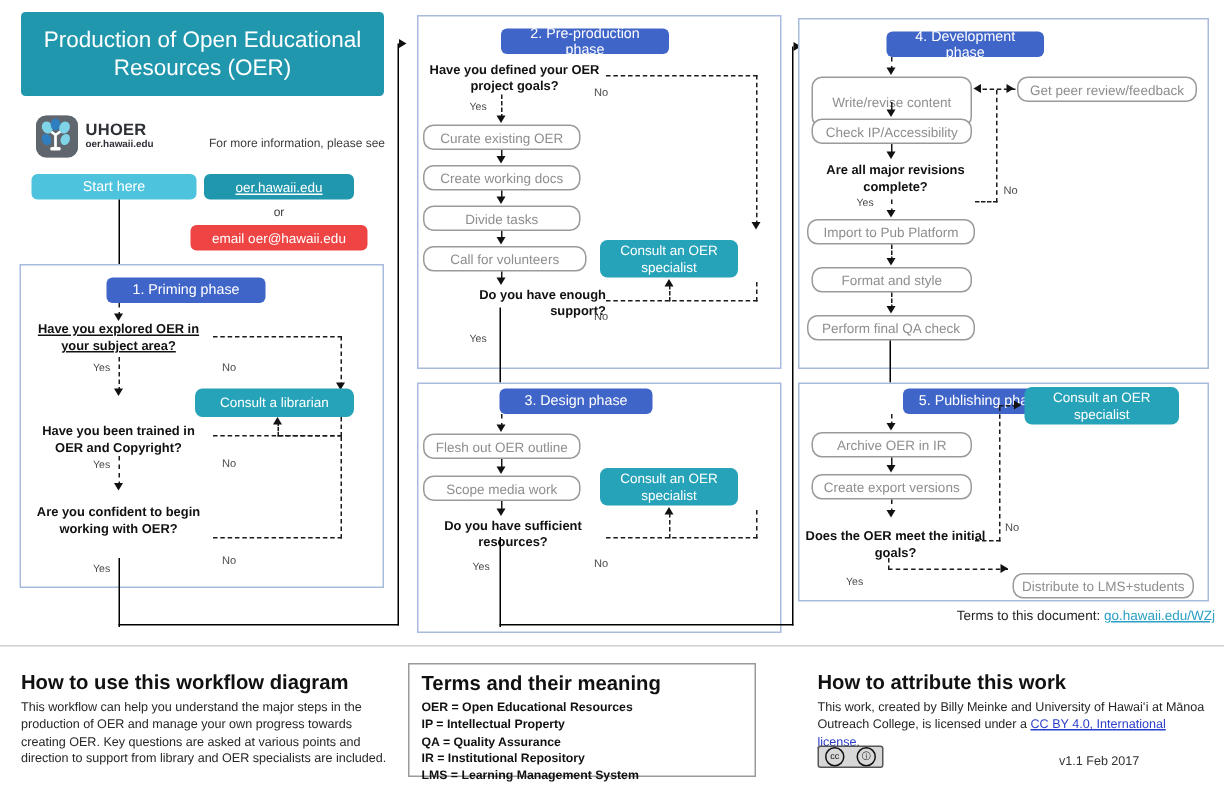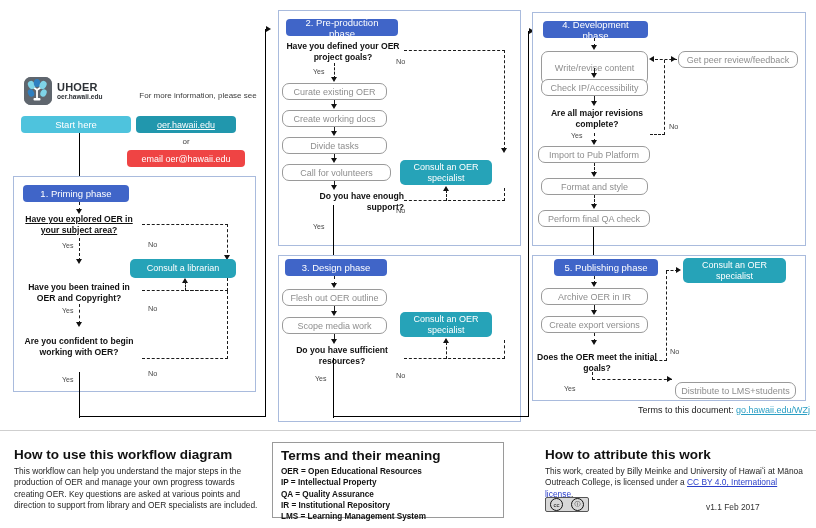--- a/index.html
+++ b/index.html
@@ -46,21 +46,21 @@
     left:127px;top:150px;width:118px;height:17px;border-radius:4px;
     background:#ef4444;color:#ffffff;font-size:9px;
     display:flex;align-items:center;justify-content:center;
   }
 
   
   .panel{border:1px solid #a9bbdd;background:#fff;}
   .phase-btn{
     background:#4065c8;color:#ffffff;border-radius:4px;
     font-size:9.5px;display:flex;align-items:center;justify-content:center;
-    text-align:center;padding:0 6px;
+    text-align:center;padding:0 6px;margin-left:48px;
   }
   .step{
     border:1px solid #9a9a9a;border-radius:7px;background:#ffffff;
     color:#8e8e8e;font-size:9px;display:flex;align-items:center;justify-content:center;
     text-align:center;padding:0 4px;
   }
   .question{
     font-size:8.6px;font-weight:bold;color:#111;text-align:center;line-height:11px;
   }
   .consult{
@@ -92,20 +92,21 @@
   .cc-badge{width:44px;height:15px;background:#d8d8d8;border:1px solid #555;border-radius:2px;display:flex;align-items:center;justify-content:space-around;}
   .cc-c{width:11px;height:11px;border-radius:50%;border:1.4px solid #111;font-size:6px;display:flex;align-items:center;justify-content:center;color:#111;}
   .ver{font-size:8.4px;color:#333;}
   .hr-top{border-top:1px solid #cfcfcf;}
 </style>
 </head>
 <body>
 
 <div class="stage">
 
+  <div class="abs title-banner">Production of Open Educational Resources (OER)</div>
 
   <div class="abs logo-wrap">
     <div class="logo-mark">
       <svg width="28" height="28" viewBox="0 0 28 28">
         <rect x="0" y="0" width="28" height="28" rx="7" fill="#5f666e"></rect>
         <path d="M13 22 L13 13 L8.5 9.5 M13 13 L18 9.5" stroke="#ffffff" stroke-width="1.8" fill="none"></path>
         <ellipse cx="7.5" cy="8" rx="3.4" ry="4.2" fill="#7fd4e8" transform="rotate(-28 7.5 8)"></ellipse>
         <ellipse cx="13" cy="6" rx="3.2" ry="4" fill="#2f7fc0"></ellipse>
         <ellipse cx="19" cy="8" rx="3.4" ry="4.2" fill="#7fd4e8" transform="rotate(28 19 8)"></ellipse>
         <ellipse cx="7" cy="16" rx="3" ry="3.8" fill="#2f7fc0" transform="rotate(-25 7 16)"></ellipse>

